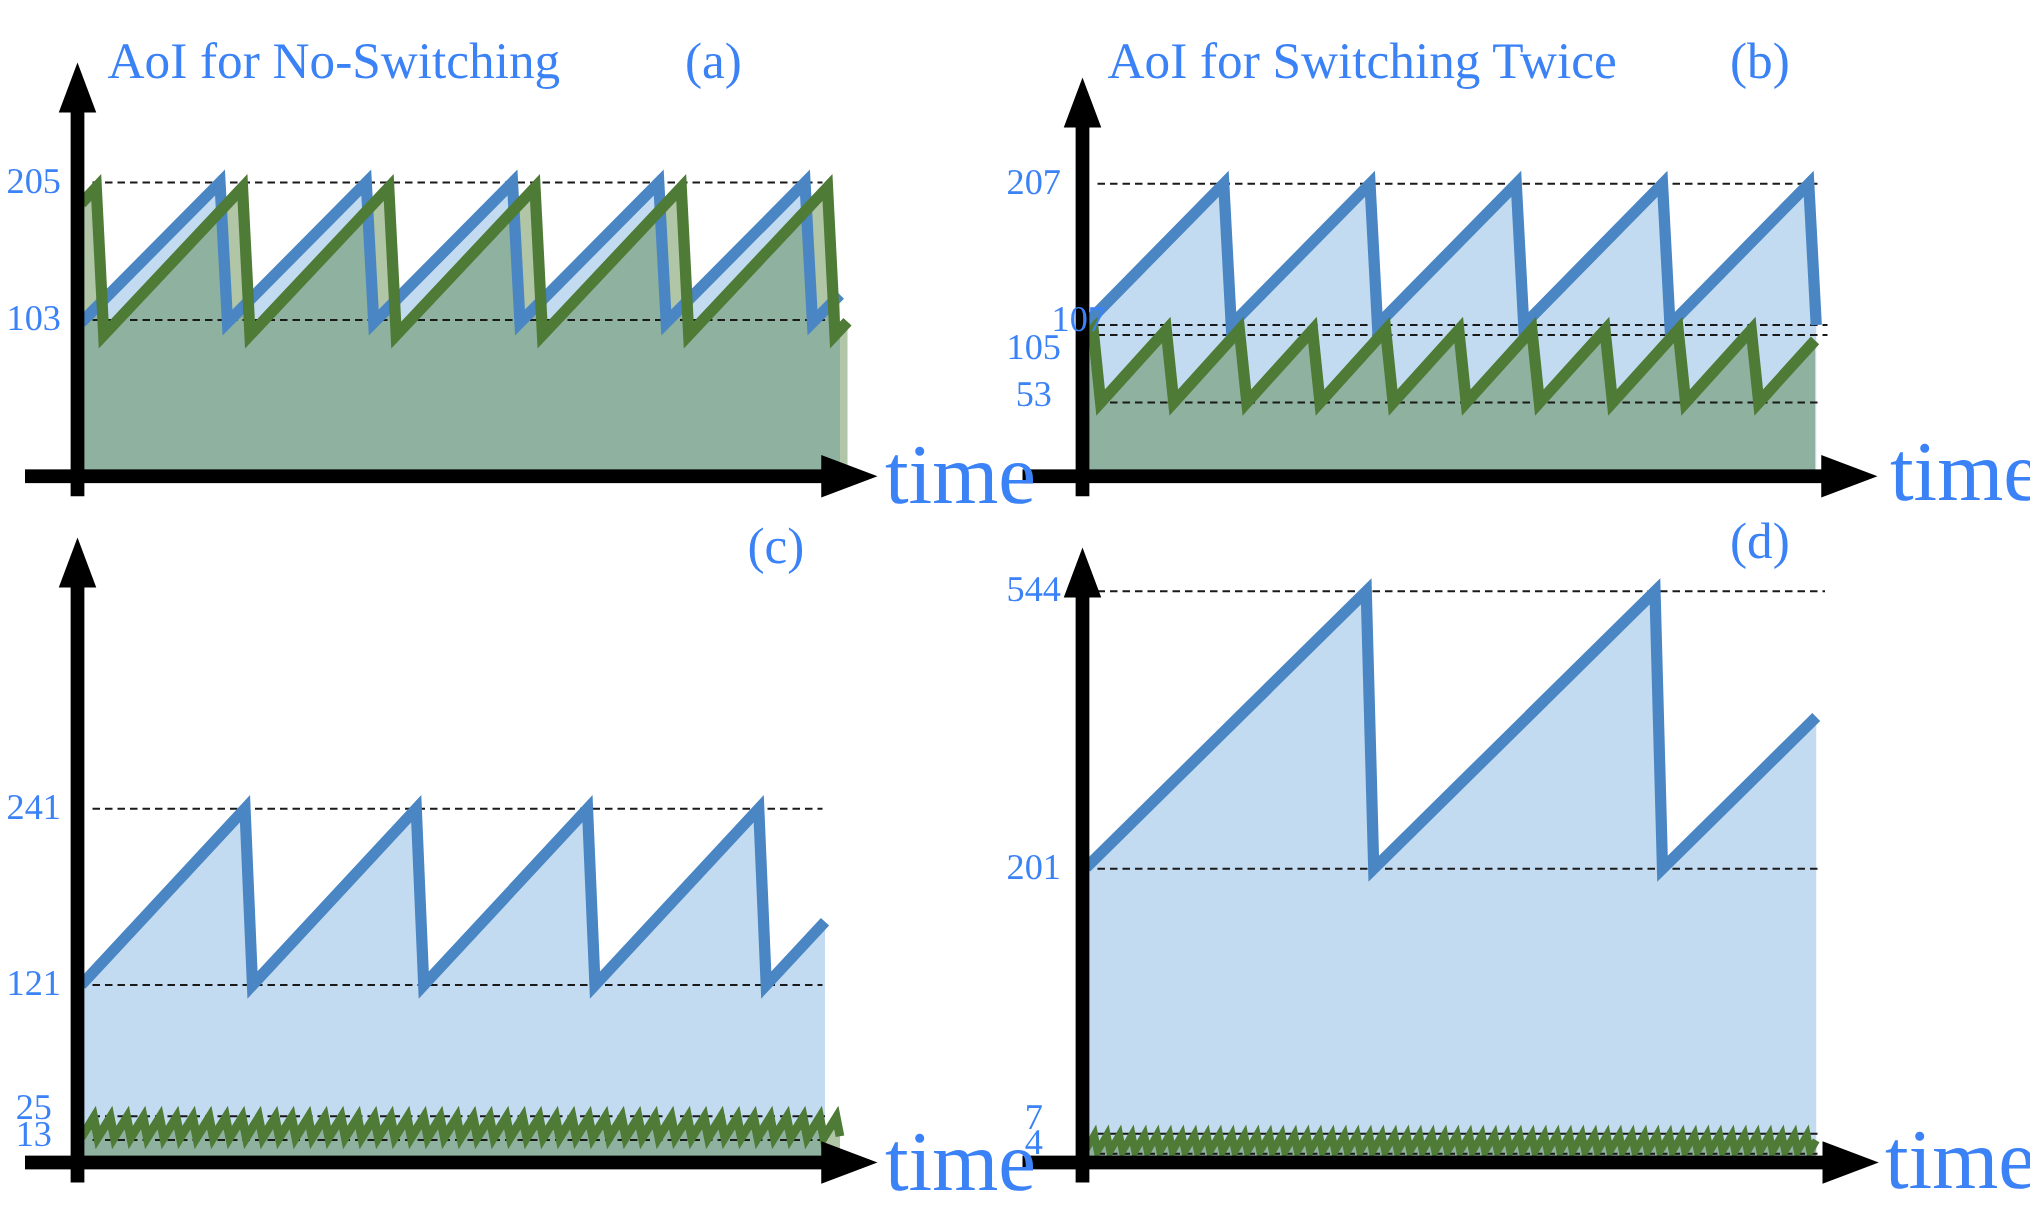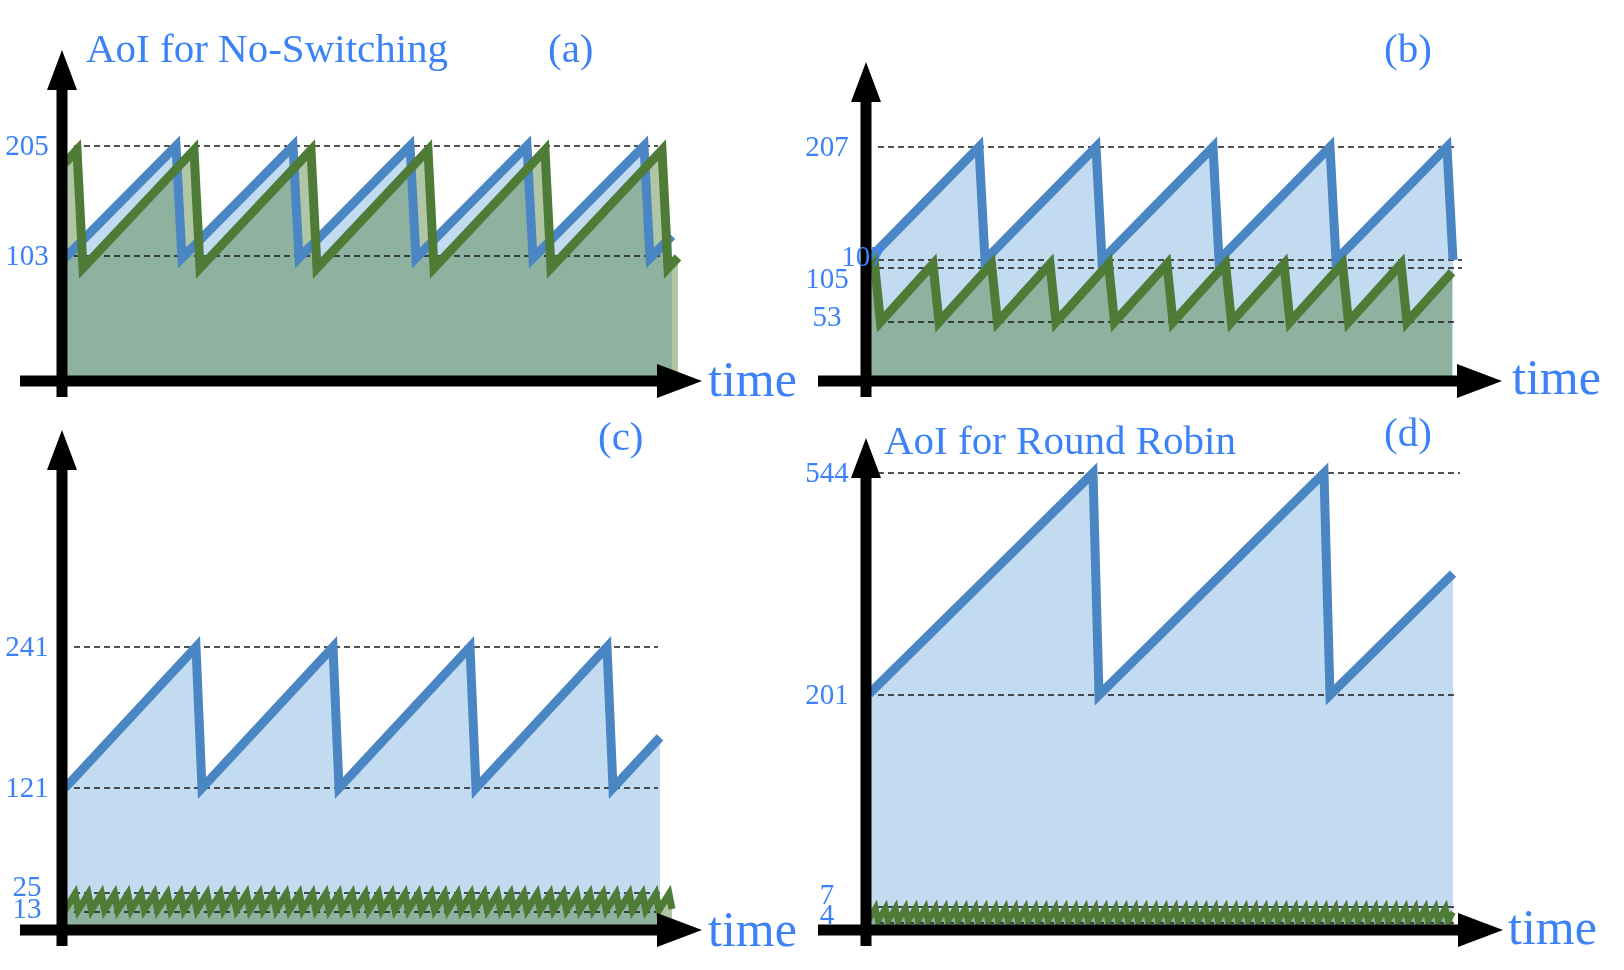--- a/index.html
+++ b/index.html
@@ -6,21 +6,21 @@
   .canvas{
     position:relative;width:1624px;height:970px;background:#ffffff;overflow:hidden;
     font-family:"Liberation Serif","DejaVu Serif",serif;color:#000;
   }
   .canvas svg{position:absolute;left:0;top:0;}
   .lbl{position:absolute;color:#3b82f6;white-space:nowrap;}
   .title{font-size:41px;line-height:44px;}
   .tag{font-size:41px;line-height:44px;}
   .tick{font-size:29px;line-height:30px;width:54px;text-align:center;}
   .tick.right-col{width:58px;}
-  .time{font-size:50px;line-height:54px;}
+  .time{font-size:68px;line-height:54px;}
 </style>
 </head>
 <body>
 
 <div class="canvas">
   <svg id="chart-svg" width="1624" height="970" viewBox="0 0 1624 970">
       <g>
         <polygon points="65.0,258.0 176.0,146.0 182.0,258.0 182.0,258.0 293.0,146.0 299.0,258.0 299.0,258.0 410.0,146.0 416.0,258.0 416.0,258.0 527.0,146.0 533.0,258.0 533.0,258.0 644.0,146.0 650.0,258.0 650.0,258.0 672.0,235.8 672.0,381.0 65.0,381.0" fill="#bdd7ee" fill-opacity="0.9"></polygon>
         <polygon points="65.0,162.8 77.0,150.0 83.0,268.0 83.0,268.0 194.0,150.0 200.0,268.0 200.0,268.0 311.0,150.0 317.0,268.0 317.0,268.0 428.0,150.0 434.0,268.0 434.0,268.0 545.0,150.0 551.0,268.0 551.0,268.0 662.0,150.0 668.0,268.0 668.0,268.0 678.0,257.4 678.0,381.0 65.0,381.0" fill="#4e7b36" fill-opacity="0.44"></polygon>
         <line x1="74" y1="146" x2="658" y2="146" stroke="#1a1a1a" stroke-width="1.6" stroke-dasharray="6 4"></line>
@@ -75,34 +75,34 @@
         <polygon points="866,438 851,478 881,478" fill="#000000"></polygon>
       </g>
     </svg>
 
   <div class="lbl title" style="left:86px;top:26px">AoI for No-Switching</div>
   <div class="lbl tag" style="left:548px;top:26px">(a)</div>
   <div class="lbl tick" style="left:0;top:130px">205</div>
   <div class="lbl tick" style="left:0;top:240px">103</div>
   <div class="lbl time" style="left:708px;top:352px">time</div>
 
+  <div class="lbl title" style="left:886px;top:26px">AoI for Switching Twice</div>
   <div class="lbl tag" style="left:1384px;top:26px">(b)</div>
   <div class="lbl tick right-col" style="left:798px;top:131px">207</div>
   <div class="lbl tick right-col" style="left:834px;top:241px">107</div>
   <div class="lbl tick right-col" style="left:798px;top:263px">105</div>
   <div class="lbl tick right-col" style="left:798px;top:301px">53</div>
   <div class="lbl time" style="left:1512px;top:350px">time</div>
 
   <div class="lbl tag" style="left:598px;top:414px">(c)</div>
   <div class="lbl tick" style="left:0;top:631px">241</div>
   <div class="lbl tick" style="left:0;top:772px">121</div>
   <div class="lbl tick" style="left:0;top:871px">25</div>
   <div class="lbl tick" style="left:0;top:893px">13</div>
   <div class="lbl time" style="left:708px;top:902px">time</div>
 
-  <div class="lbl title" style="left:884px;top:418px">AoI for Round Robin</div>
   <div class="lbl tag" style="left:1384px;top:410px">(d)</div>
   <div class="lbl tick right-col" style="left:798px;top:457px">544</div>
   <div class="lbl tick right-col" style="left:798px;top:679px">201</div>
   <div class="lbl tick right-col" style="left:798px;top:879px">7</div>
   <div class="lbl tick right-col" style="left:798px;top:899px">4</div>
   <div class="lbl time" style="left:1508px;top:900px">time</div>
 </div>
 
 </body></html>

